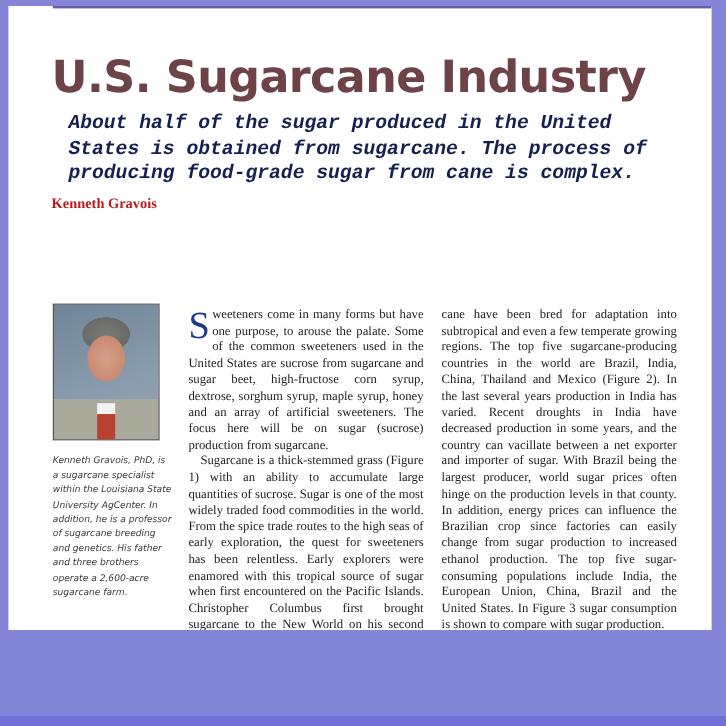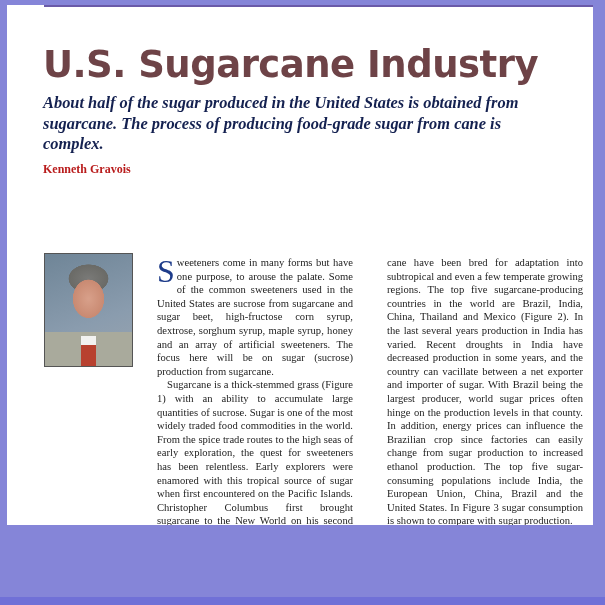--- a/index.html
+++ b/index.html
@@ -14,22 +14,22 @@
   }
   .top-rule {
     position: absolute; left: 37px; top: 0; width: 549px; height: 2px; background: #6a5aa8;
   }
   .title {
     position: absolute; left: 36px; top: 38px;
     font-family: "DejaVu Sans", sans-serif; font-weight: bold;
     font-size: 37px; letter-spacing: -0.5px; color: #6e4347; white-space: nowrap;
   }
   .subtitle {
-    position: absolute; left: 36px; top: 88px; width: 520px;
-    font-family: Liberation Serif, serif; font-weight: bold; font-style: italic;
+    position: absolute; left: 50px; top: 88px; width: 520px;
+    font-family: Liberation Mono, monospace; font-weight: bold; font-style: italic;
     font-size: 16.4px; line-height: 20.5px; color: #142150;
   }
   .author {
     position: absolute; left: 36px; top: 157px;
     font-family: "Liberation Serif", serif; font-weight: bold; font-size: 12px; color: #b91c1c;
   }
   .affil {
     position: absolute; left: 36px; top: 173px;
     font-family: "Liberation Sans", sans-serif; font-size: 9px; color: #444; letter-spacing: -0.2px;
   }
@@ -50,21 +50,21 @@
     position: absolute; left: 37px; top: 373px; width: 100px;
     font-family: "DejaVu Sans", sans-serif; font-style: italic; font-size: 7.6px;
     line-height: 12.2px; color: #3a3a3a;
   }
   .col {
     position: absolute; top: 251px; width: 196px;
     font-family: "Liberation Serif", serif; font-size: 10.6px; line-height: 13.6px;
     color: #222; text-align: justify;
   }
   .col1 { left: 150px; }
-  .col2 { left: 380px; top: 251px; }
+  .col2 { left: 361px; top: 251px; }
   .col p { margin: 0; }
   .col p.indent { text-indent: 10px; }
   .dropcap {
     float: left; font-size: 32px; line-height: 26px; color: #1e3c8a;
     margin: 2px 2px 0 0; font-family: "Liberation Serif", serif;
   }
   .sidebar-box {
     position: absolute; left: 361px; top: 537px; width: 190px; height: 80px;
     border: 1px solid #333; background: #fff;
   }
@@ -92,20 +92,21 @@
   <div class="top-rule"></div>
 
   <h1 class="title" style="margin:0">U.S. Sugarcane Industry</h1>
   <div class="subtitle">About half of the sugar produced in the United States is obtained from sugarcane. The process of producing food-grade sugar from cane is complex.</div>
 
   <div class="author">Kenneth Gravois</div>
 
   <div class="photo" title="Portrait of Kenneth Gravois">
     <div class="shirt"></div>
   </div>
+  <div class="caption">Kenneth Gravois, PhD, is a sugarcane specialist within the Louisiana State University AgCenter. In addition, he is a professor of sugarcane breeding and genetics. His father and three brothers operate a 2,600-acre sugarcane farm.</div>
 
   <div class="col col1">
     <p><span class="dropcap">S</span><span>weeteners come in many forms but have one purpose, to arouse the palate. Some of the common sweeteners used in the United States are sucrose from sugarcane and sugar beet, high-fructose corn syrup, dextrose, sorghum syrup, maple syrup, honey and an array of artificial sweeteners. The focus here will be on sugar (sucrose) production from sugarcane.</span></p>
     <p class="indent">Sugarcane is a thick-stemmed grass (Figure 1) with an ability to accumulate large quantities of sucrose. Sugar is one of the most widely traded food commodities in the world. From the spice trade routes to the high seas of early exploration, the quest for sweeteners has been relentless. Early explorers were enamored with this tropical source of sugar when first encountered on the Pacific Islands. Christopher Columbus first brought sugarcane to the New World on his second voyage. From the West Indies, travelers began to further spread sugarcane throughout the Caribbean and then to Central and South America. Sugarcane eventually found its way to south Louisiana in 1699 when brought in by the early French explorer Pierre Le</p>
   </div>
 
   <div class="col col2">
     <p>cane have been bred for adaptation into subtropical and even a few temperate growing regions. The top five sugarcane-producing countries in the world are Brazil, India, China, Thailand and Mexico (Figure 2). In the last several years production in India has varied. Recent droughts in India have decreased production in some years, and the country can vacillate between a net exporter and importer of sugar. With Brazil being the largest producer, world sugar prices often hinge on the production levels in that county. In addition, energy prices can influence the Brazilian crop since factories can easily change from sugar production to increased ethanol production. The top five sugar-consuming populations include India, the European Union, China, Brazil and the United States. In Figure 3 sugar consumption is shown to compare with sugar production.</p>
   </div>
 

